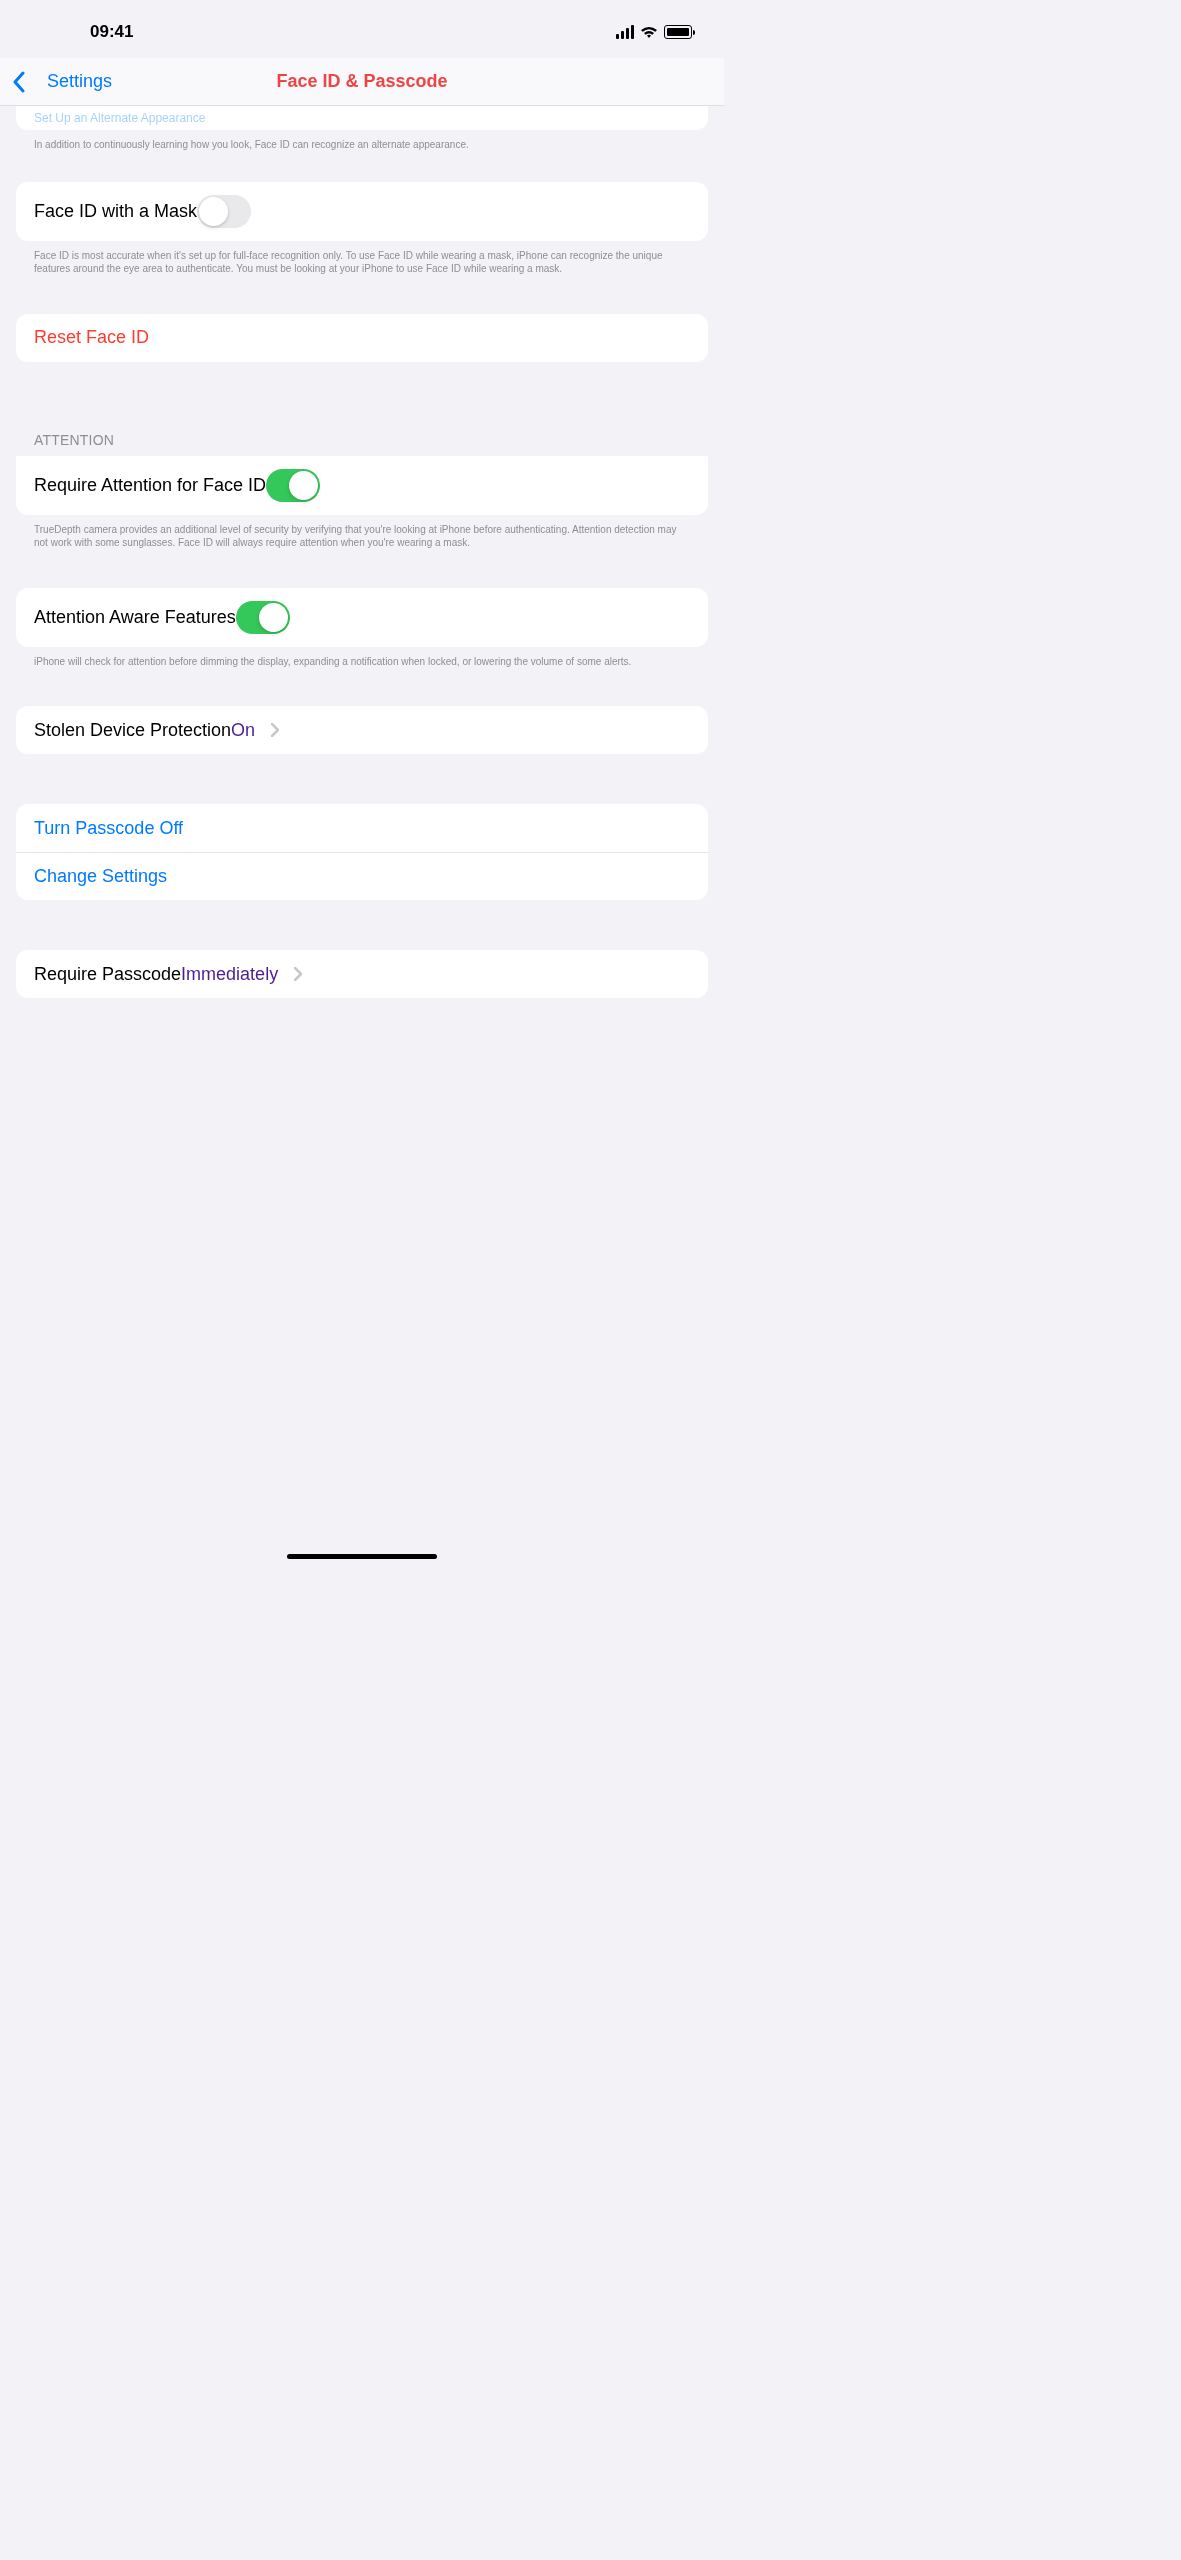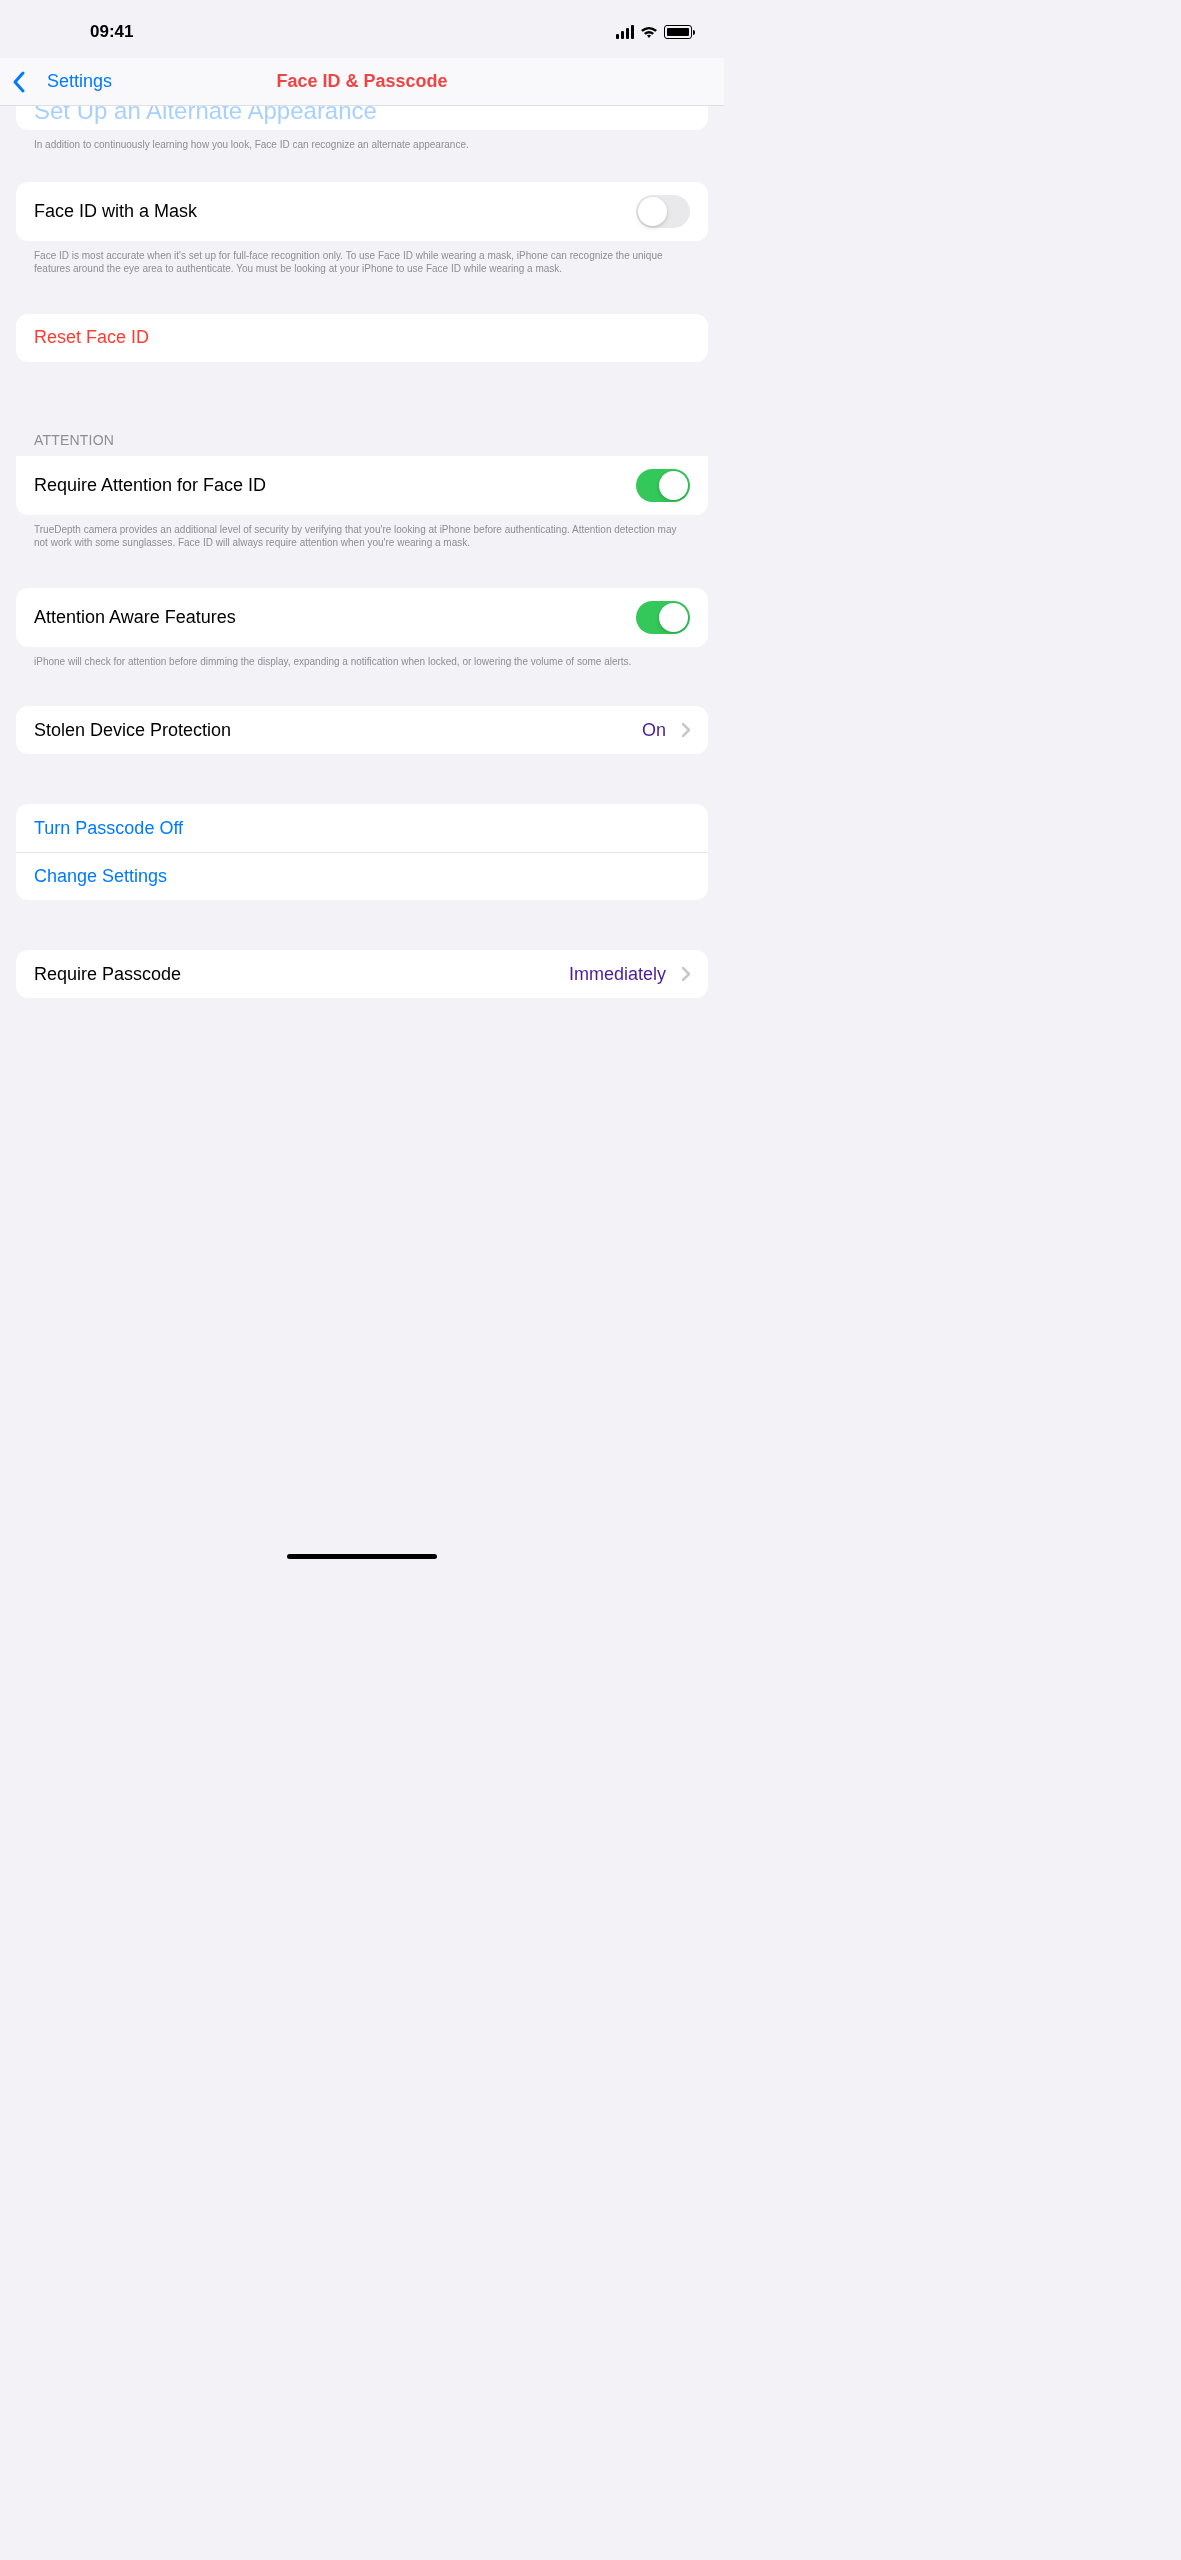--- a/index.html
+++ b/index.html
@@ -113,21 +113,21 @@
       padding: 0;
     }
     .group {
       margin: 0 16px;
     }
     .cell {
       background: #fff;
       padding: 13px 18px;
       display: flex;
       align-items: center;
-      justify-content: space-between;
+      justify-content: flex-start;
       min-height: 48px;
     }
     .cell:first-child {
       border-top-left-radius: 12px;
       border-top-right-radius: 12px;
     }
     .cell:last-child {
       border-bottom-left-radius: 12px;
       border-bottom-right-radius: 12px;
     }
@@ -208,21 +208,21 @@
       background: #fff;
       padding: 0 18px 10px;
       margin: 0 16px;
       border-bottom-left-radius: 12px;
       border-bottom-right-radius: 12px;
       overflow: hidden;
       height: 24px;
       position: relative;
     }
     .truncated-text {
-      font-size: 24px;
+      font-size: 12px;
       color: #007aff;
       position: absolute;
       bottom: 5px;
       left: 18px;
       opacity: 0.35;
     }
     .home-indicator {
       position: absolute;
       bottom: 10px;
       left: 50%;

